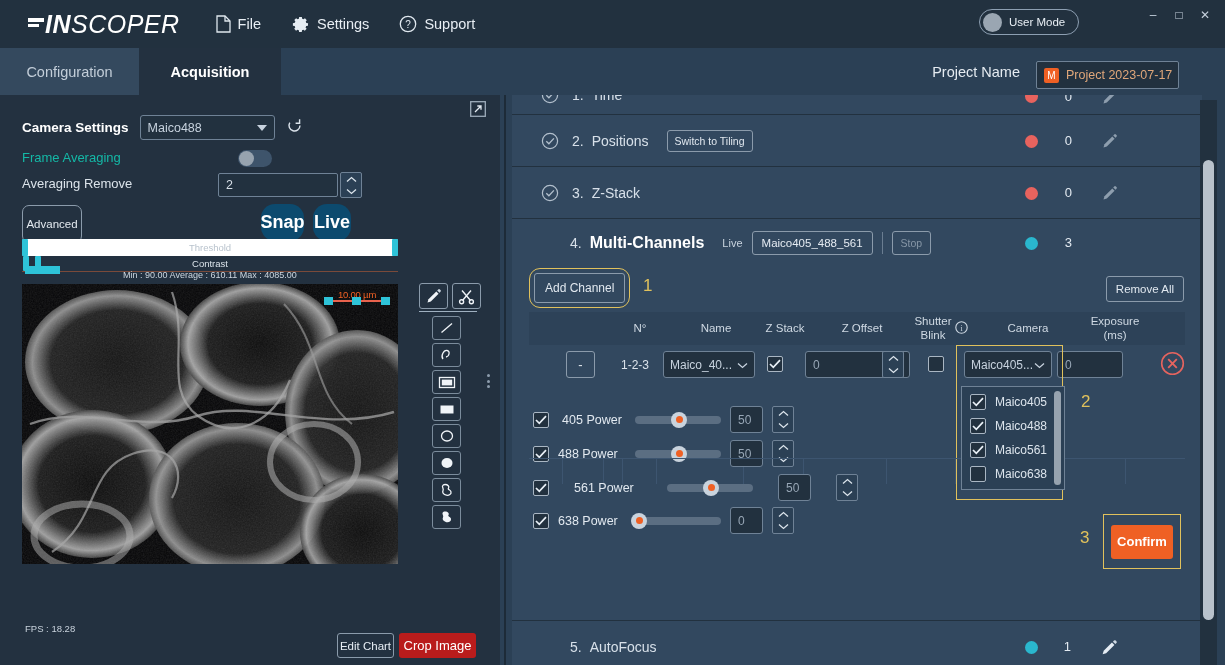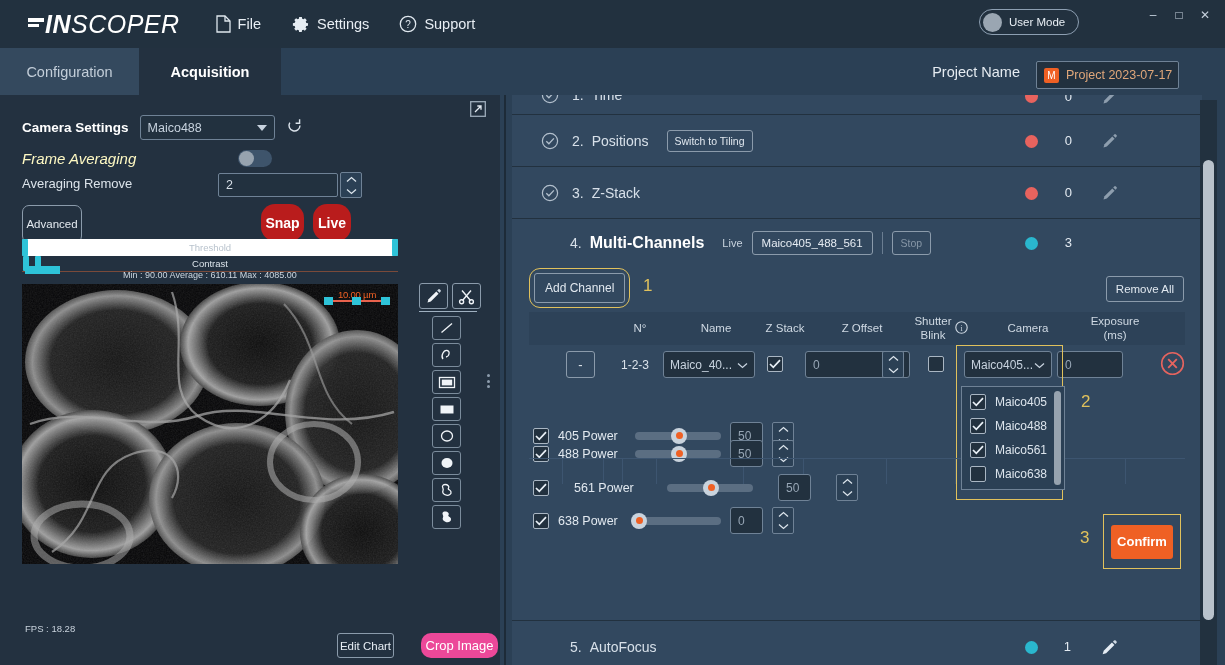--- a/index.html
+++ b/index.html
@@ -64,40 +64,40 @@
   .lbl-bold { font-size:13.5px; font-weight:bold; color:#ffffff; }
   .sel {
     width:135px; height:25px; background:#22313f; border:1px solid #6f8296; border-radius:3px;
     display:flex; align-items:center; padding:0 7px; font-size:12.5px; color:#c7d2de; cursor:pointer;
     justify-content:space-between;
   }
   .chev { width:0;height:0;border-left:5px solid transparent;border-right:5px solid transparent;border-top:6px solid #c7d2de;}
   .refresh-ic { cursor:pointer; }
 
   .row-fa { position:absolute; left:22px; top:150px; width:270px; display:flex; align-items:center; }
-  .row-fa .t { font-size:15px; color:#fef9c3;font-style:italic; }
+  .row-fa .t { font-size:13px; color:#14b8a6; }
   .toggle { position:absolute; left:216px; top:0; width:34px; height:17px; border-radius:9px; background:#3e546b; }
   .toggle .k { position:absolute; left:1px; top:1px; width:15px; height:15px; border-radius:50%; background:#97a3af;}
 
   .row-af { position:absolute; left:22px; top:176px; display:flex; align-items:center; }
   .row-af .t { font-size:13px; color:#dbe3ea; }
   .numbox {
     position:absolute; left:196px; top:-3px; width:120px; height:24px;
     background:#22313f; border:1px solid #6f8296; border-radius:2px;
     display:flex; align-items:center; padding-left:7px; font-size:12.5px; color:#d6dee6;
   }
   .spin { position:absolute; left:318px; top:-4px; width:22px; height:26px; border:1px solid #6f8296; border-radius:2px;
           display:flex; flex-direction:column; background:#2b4055;}
   .spin div { flex:1; display:flex; align-items:center; justify-content:center; cursor:pointer; }
   .spin svg { display:block; }
 
   .btn-adv { position:absolute; left:22px; top:205px; width:60px; height:38px; border:1px solid #8b9bab; background:transparent;
              color:#e3e9ef; font-size:11.5px; border-radius:7px; cursor:pointer; font-family:inherit;}
-  .pill { position:absolute; top:204px; height:37px; border-radius:14px; background:#b91c1c; color:#fff;
-          display:flex; align-items:center; justify-content:center; font-size:14px; font-weight:bold; cursor:pointer;}
+  .pill { position:absolute; top:204px; height:37px; border-radius:14px; background:#0c4a6e; color:#fff;
+          display:flex; align-items:center; justify-content:center; font-size:18px; font-weight:bold; cursor:pointer;}
   .pill.snap { left:261px; width:43px; }
   .pill.live { left:313px; width:38px; }
 
   
   .thr-wrap { position:absolute; left:22px; top:239px; width:376px; }
   .thr-bar { position:relative; width:376px; height:17px; background:#ffffff; border-radius:2px;
              display:flex; align-items:center; justify-content:center; }
   .thr-bar .cap { font-size:9.5px; color:#b9c3cd; }
   .thr-h { position:absolute; width:6px; height:17px; background:#2ec3d8; border-radius:1px; }
   .ctr-bar { position:relative; width:376px; height:15px; display:flex; align-items:center; justify-content:center; }
@@ -123,22 +123,22 @@
   .tools-ul { position:absolute; left:419px; top:311px; width:58px; height:1px; background:#9fb0c0; }
   .tools-col { position:absolute; left:432px; top:316px; display:flex; flex-direction:column; gap:3px; }
   .tbtn2 { width:29px; height:24px; border:1px solid #7b8c9c; border-radius:3px; background:transparent;
            display:flex; align-items:center; justify-content:center; cursor:pointer; }
   .grip { position:absolute; left:487px; top:374px; width:4px; height:14px; display:flex; flex-direction:column; justify-content:space-between;}
   .grip i { width:3px; height:3px; background:#8d9dad; border-radius:50%; display:block;}
 
   .fps { position:absolute; left:25px; top:623px; font-size:9.5px; color:#c8d2dc; }
   .btn-ec { position:absolute; left:337px; top:633px; width:57px; height:25px; border:1px solid #8b9bab; background:transparent;
             color:#e7edf3; font-size:11.5px; border-radius:3px; cursor:pointer; font-family:inherit;}
-  .btn-ci { position:absolute; left:421px; top:633px; width:77px; height:25px; border:none; background:#ec4899;
-            color:#fff; font-size:13px; border-radius:10px; cursor:pointer; font-family:inherit;}
+  .btn-ci { position:absolute; left:399px; top:633px; width:77px; height:25px; border:none; background:#b91c1c;
+            color:#fff; font-size:13px; border-radius:3px; cursor:pointer; font-family:inherit;}
 
   
   .mainpanel { position:absolute; left:512px; top:95px; width:690px; height:570px; background:#2b4055; overflow:hidden;}
   .step { position:relative; border-bottom:1px solid #22313f; background:#32485f; }
   .step .inner { display:flex; align-items:center; height:100%; padding-left:29px; }
   .check-ic { width:18px; height:18px; margin-right:13px; flex:none;}
   .step-num { font-size:14px; color:#d7e0e9; margin-right:8px; }
   .step-name { font-size:14px; color:#d7e0e9; }
   .step-name.big { font-size:16px; font-weight:bold; color:#ffffff; }
   .dot { position:absolute; width:13px; height:13px; border-radius:50%; }
@@ -588,21 +588,21 @@
           <svg width="25" height="25" viewBox="0 0 25 25">
               <circle cx="12.5" cy="12.5" r="10.8" fill="none" stroke="#e5645f" stroke-width="1.6"></circle>
               <path d="M8.2 8.2l8.6 8.6M16.8 8.2l-8.6 8.6" stroke="#e5645f" stroke-width="1.9"></path>
             </svg>
         </span>
       </div>
 
       <div class="hl" style="position:absolute; left:444px; top:79px; width:107px; height:155px; pointer-events:none;"></div>
       <span class="annot" style="left:569px; top:126px;">2</span>
 
-      <div class="prow" style="left:21px; top:156px;">
+      <div class="prow" style="left:21px; top:140px;text-align:center;">
         <span class="cbox on">
             <svg width="12" height="10" viewBox="0 0 12 10">
               <path d="M1 5l3.3 3.3L11 1.2" fill="none" stroke="#e8eff6" stroke-width="1.7"></path>
             </svg>
           </span>
         <span class="plbl">405 Power</span>
         <span class="slider">
             <i class="knb" style="left:36px;">
               <i></i>
             </i>

